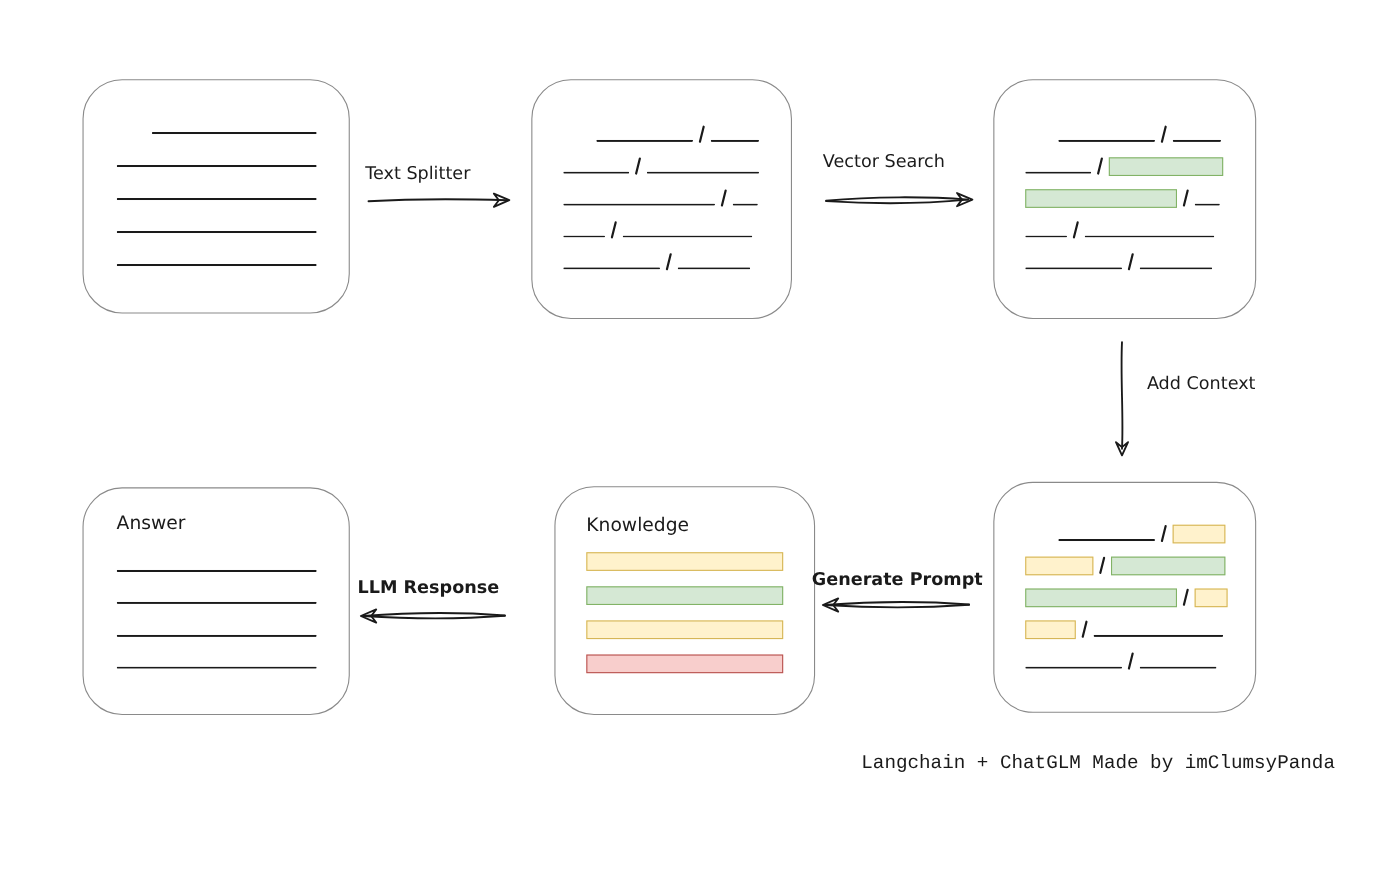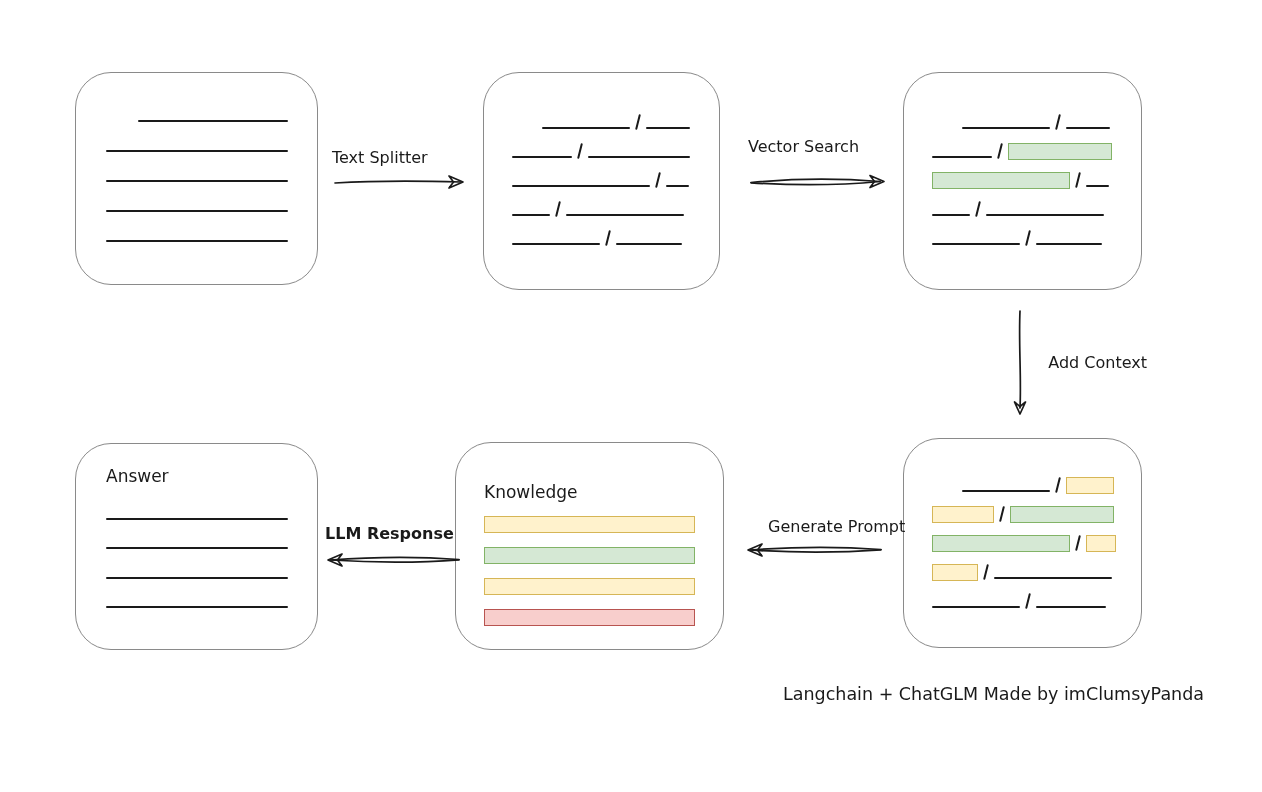--- a/index.html
+++ b/index.html
@@ -18,21 +18,21 @@
   .seg-label{font-size:17px;line-height:20px;white-space:nowrap;}
   .c-green{background:var(--green-fill,#d5e8d4);border-color:var(--green-border,#82b366);}
   .c-yellow{background:var(--yellow-fill,#fff2cc);border-color:var(--yellow-border,#d6b656);}
   .c-red{background:var(--red-fill,#f8cecc);border-color:var(--red-border,#b85450);}
   .label-row{height:31px;align-items:flex-end;}
   .bar-row{height:31px;align-items:flex-end;}
   .answer-label-row{height:24px;align-items:flex-start;}
   .answer-line-row{height:29.5px;}
   .arrow-label{position:absolute;font-size:16px;white-space:nowrap;}
   .arrow-svg{position:absolute;}
-  .caption{position:absolute;font-size:17.5px;white-space:nowrap;}
+  .caption{position:absolute;font-size:17.5px;white-space:nowrap;font-family:Liberation Mono, monospace;}
   svg path{stroke:var(--line,#1a1a1a);stroke-width:1.7;fill:none;
            stroke-linecap:round;stroke-linejoin:round;}
 </style>
 </head>
 <body>
 
 <div class="canvas">
 
   <div class="node tall" style="left:75px;top:72px;width:243px;height:213px;padding:19px 30px 0 30px;">
       <div class="row">
@@ -129,21 +129,21 @@
         <div class="seg-slash"></div>
         <div class="seg-line" style="width: 118px;"></div>
       </div>
       <div class="row">
         <div class="seg-line" style="width: 88px;"></div>
         <div class="seg-slash"></div>
         <div class="seg-line" style="width: 70px;"></div>
       </div>
     </div>
 
-  <div class="node" style="left:455px;top:442px;width:269px;height:208px;padding:28px 28px 0 28px;">
+  <div class="node" style="left:504px;top:442px;width:237px;height:208px;padding:14px 28px 0 28px;">
       <div class="row label-row">
         <div class="seg-label">Knowledge</div>
       </div>
       <div class="row bar-row">
         <div class="seg-bar c-yellow"></div>
       </div>
       <div class="row bar-row">
         <div class="seg-bar c-green"></div>
       </div>
       <div class="row bar-row">
@@ -178,27 +178,27 @@
     <path d="M117 6 L131 12 L117 18 L121.5 12 Z"></path>
   </svg>
 
   <div class="arrow-label" style="left:748px;top:137px;width:139px;">Vector Search</div>
   <svg class="arrow-svg" style="left:748px;top:170px;" width="140" height="22" viewBox="0 0 140 22">
     <path d="M3 12.5 C 45 8.5, 95 8.5, 132 11.5"></path>
     <path d="M3 12.8 C 45 15.5, 95 15, 132 11.5"></path>
     <path d="M122 5.5 L136 11.5 L122 17.5 L126.5 11.5 Z"></path>
   </svg>
 
-  <div class="arrow-label" style="left:1037px;top:353px;width:110px;text-align:right;">Add Context</div>
+  <div class="arrow-label" style="left:1037px;top:339px;width:110px;text-align:center;">Add Context</div>
   <svg class="arrow-svg" style="left:1010px;top:308px;" width="22" height="112" viewBox="0 0 22 112">
     <path d="M10 3 C 8.5 35, 11.5 70, 10 100"></path>
     <path d="M4.5 94 L10 106 L15.5 94 L10 98.5 Z"></path>
   </svg>
 
-  <div class="arrow-label" style="left:768px;top:517px;width:146px;">Generate Prompt</div>
+  <div class="arrow-label" style="left:738px;top:517px;width:146px;font-weight:bold;">Generate Prompt</div>
   <svg class="arrow-svg" style="left:740px;top:538px;" width="144" height="22" viewBox="0 0 144 22">
     <path d="M141 11.5 C 100 8.5, 50 9, 10 12"></path>
     <path d="M141 11.8 C 100 14.8, 50 14.5, 10 12"></path>
     <path d="M22 6 L8 12 L22 18 L17.5 12 Z"></path>
   </svg>
 
   <div class="arrow-label" style="left:325px;top:524px;width:136px;font-weight:bold;">LLM Response</div>
   <svg class="arrow-svg" style="left:320px;top:548px;" width="142" height="22" viewBox="0 0 142 22">
     <path d="M139 11.5 C 100 8.5, 50 9, 10 12"></path>
     <path d="M139 11.8 C 100 14.8, 50 14.5, 10 12"></path>

